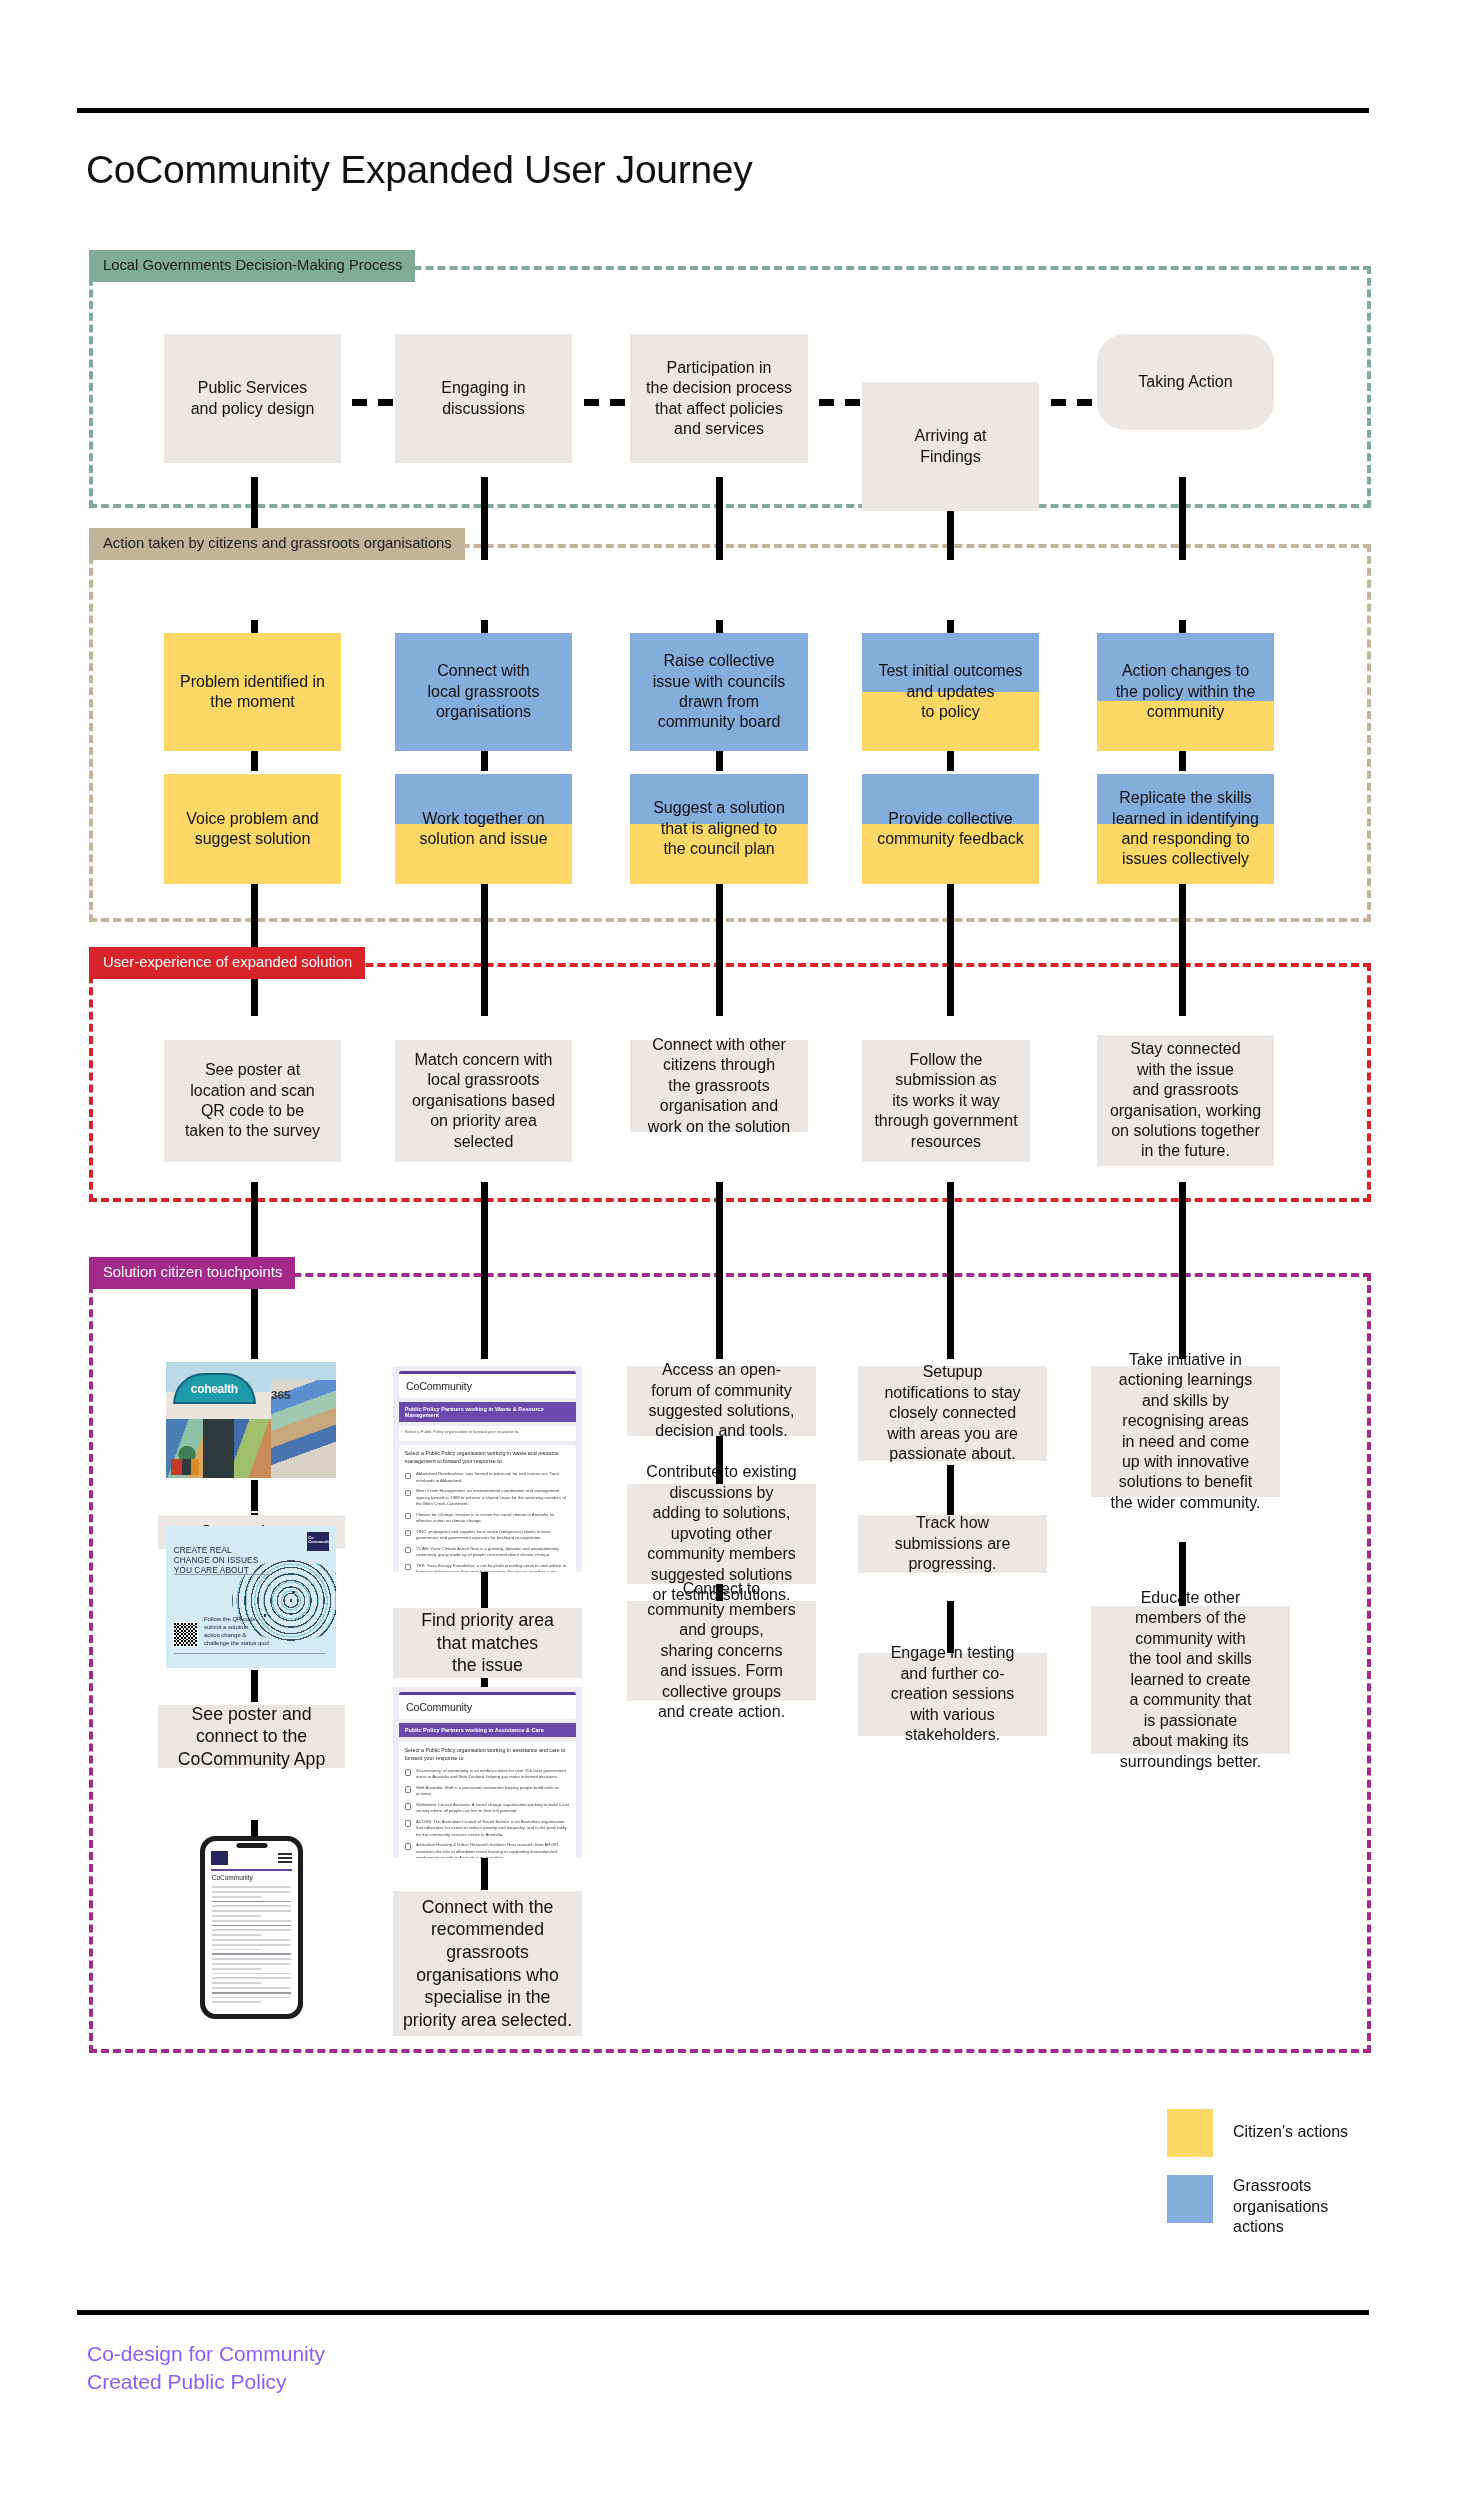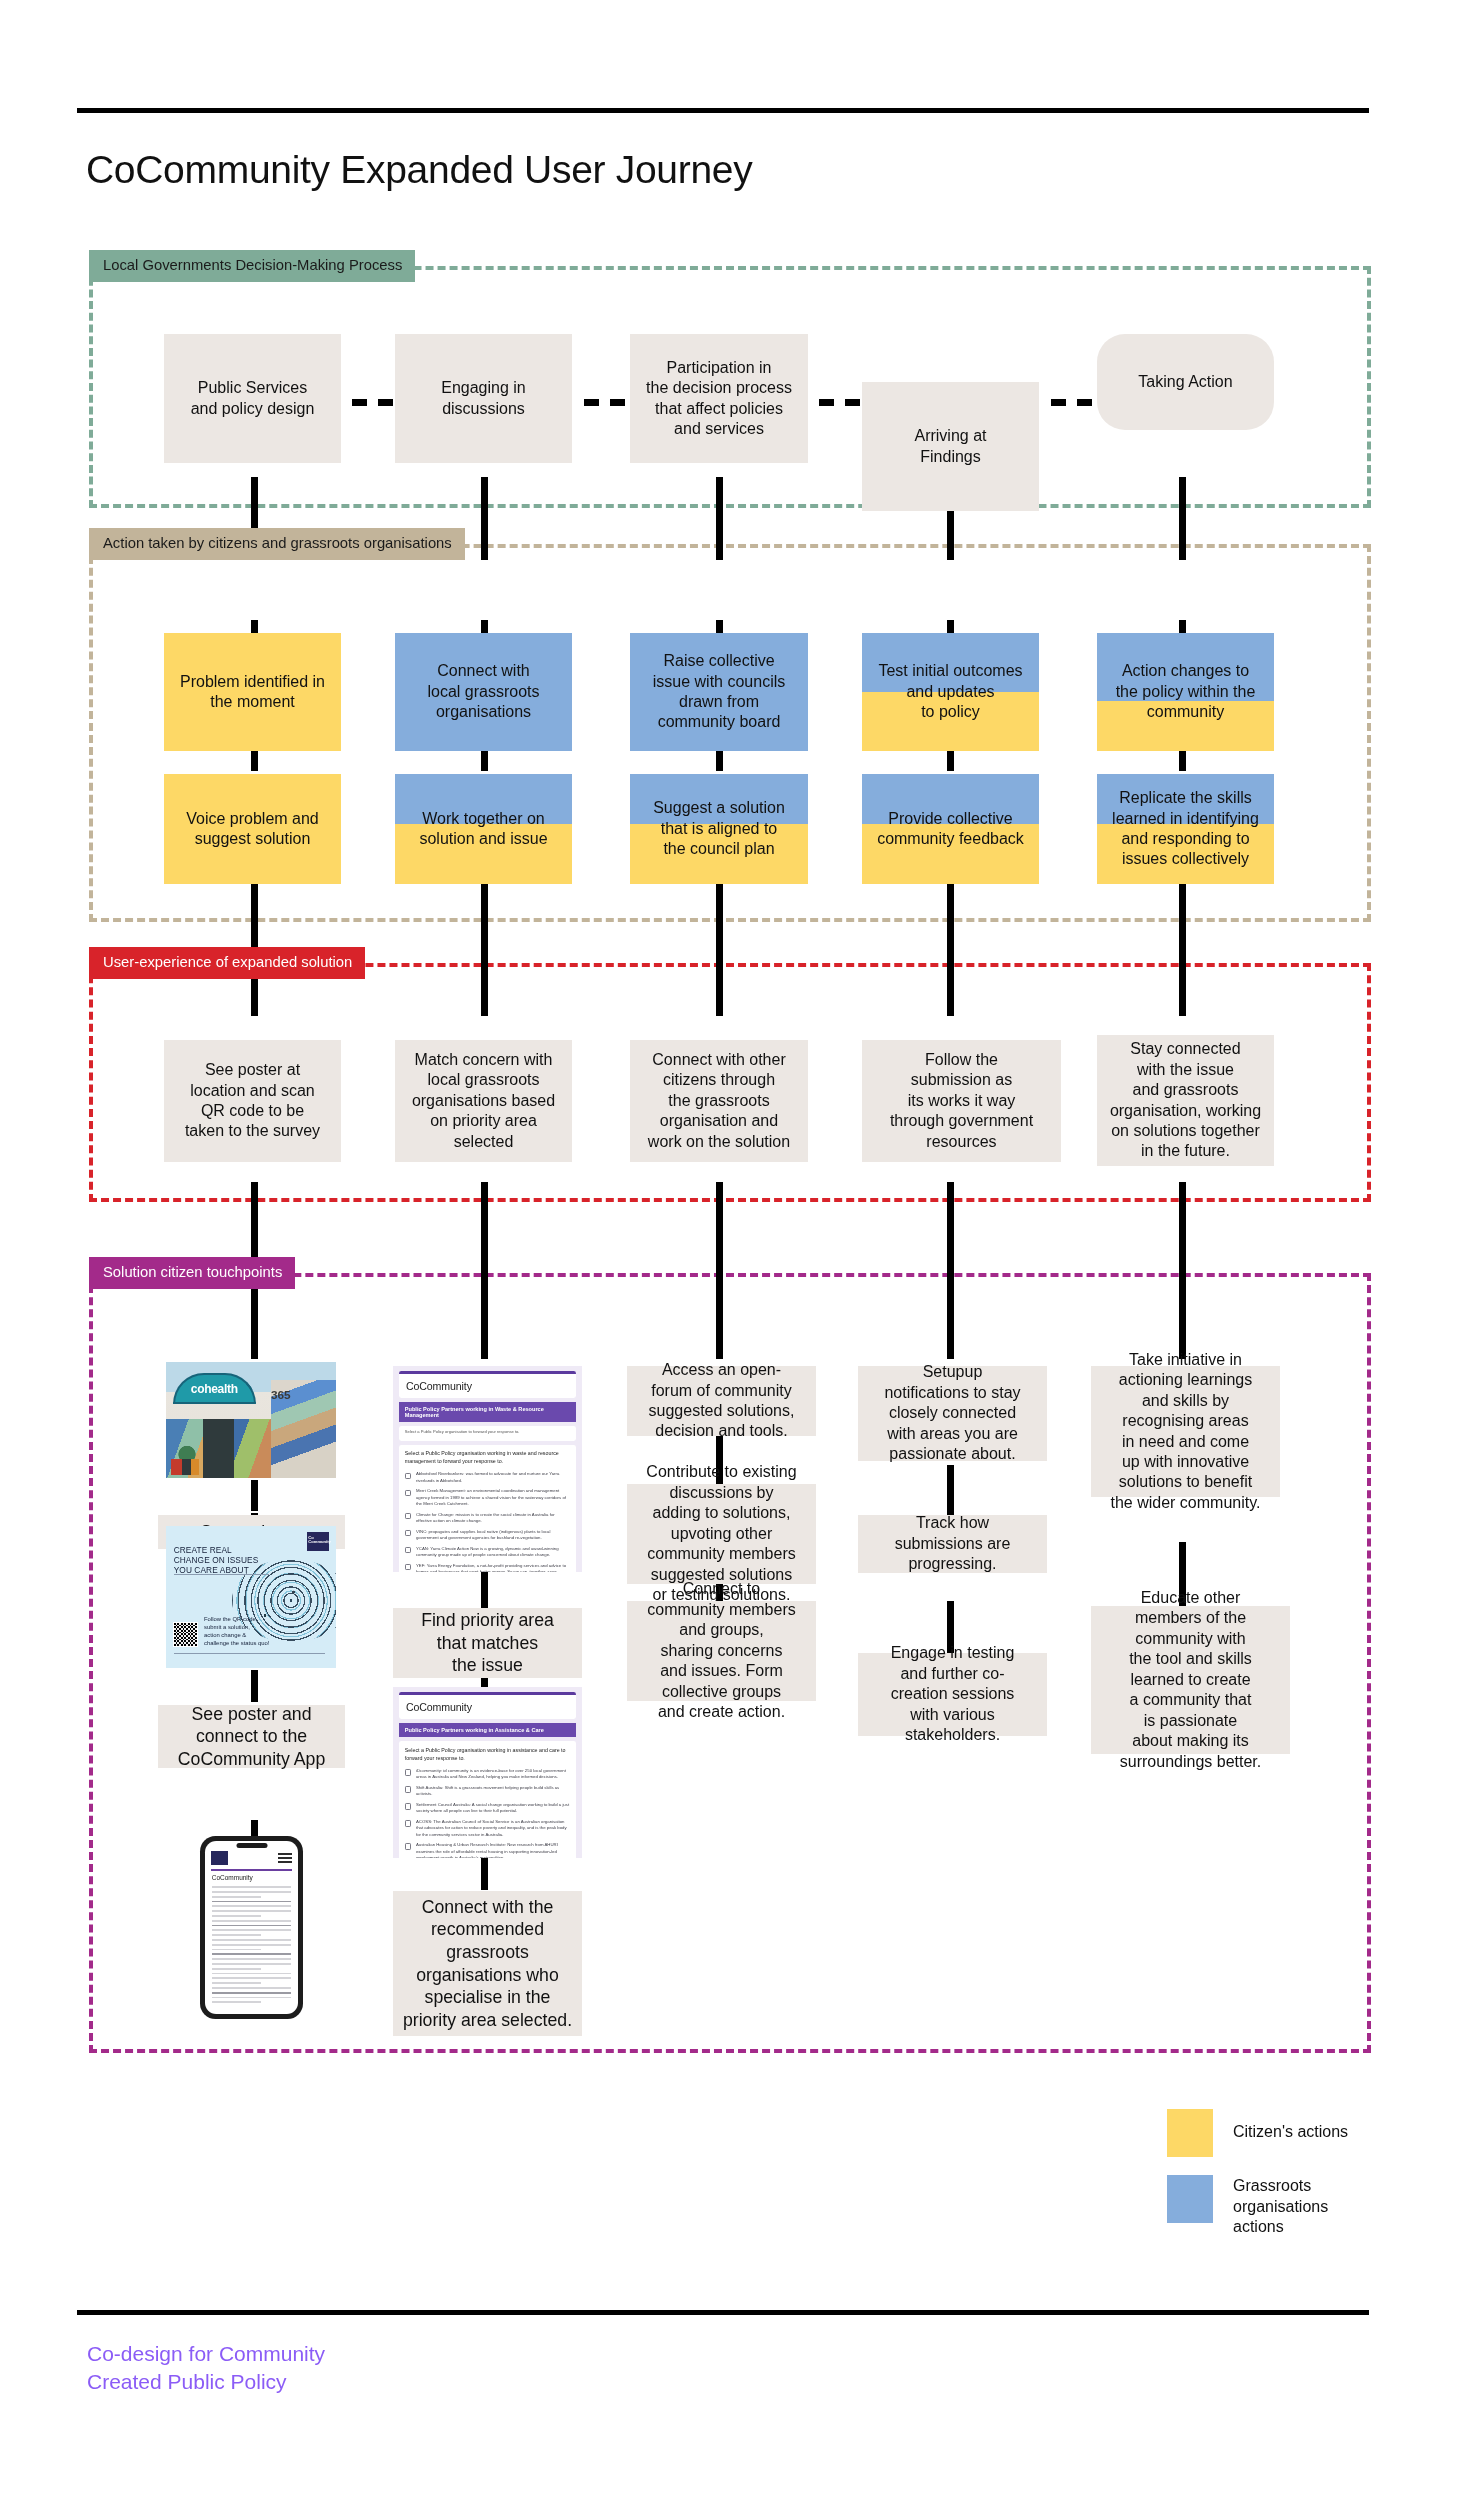--- a/index.html
+++ b/index.html
@@ -336,26 +336,26 @@
 
 <div class="nodebox" style="left: 164px; top: 1040px; width: 177px; height: 122px; white-space: pre-line;">See poster at
 location and scan
 QR code to be
 taken to the survey</div>
 <div class="nodebox" style="left: 395px; top: 1040px; width: 177px; height: 122px; white-space: pre-line;">Match concern with
 local grassroots
 organisations based
 on priority area
 selected</div>
-<div class="nodebox" style="left: 630px; top: 1040px; width: 178px; height: 122px; white-space: pre-line;">Connect with other
+<div class="nodebox" style="left: 630px; top: 1040px; width: 178px; height: 92px; white-space: pre-line;">Connect with other
 citizens through
 the grassroots
 organisation and
 work on the solution</div>
-<div class="nodebox" style="left: 862px; top: 1040px; width: 199px; height: 122px; white-space: pre-line;">Follow the
+<div class="nodebox" style="left: 862px; top: 1040px; width: 168px; height: 122px; white-space: pre-line;">Follow the
 submission as
 its works it way
 through government
 resources</div>
 <div class="nodebox" style="left: 1097px; top: 1035px; width: 177px; height: 131px; white-space: pre-line;">Stay connected
 with the issue
 and grassroots
 organisation, working
 on solutions together
 in the future.</div>

